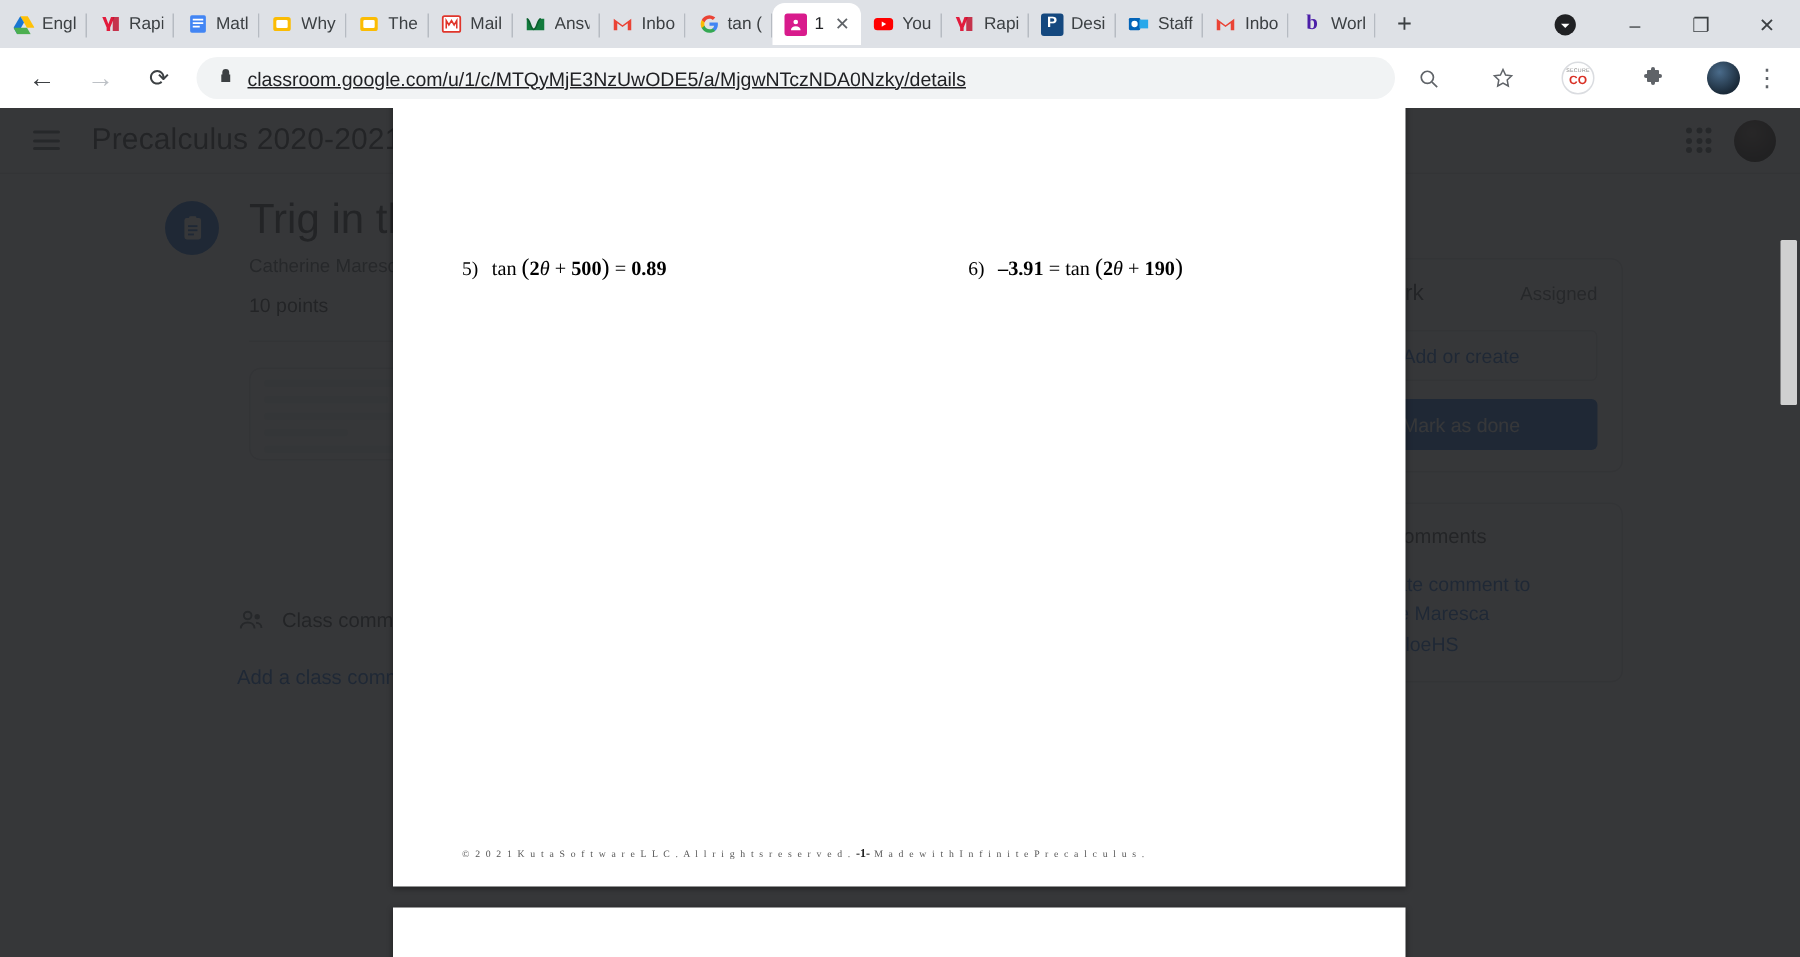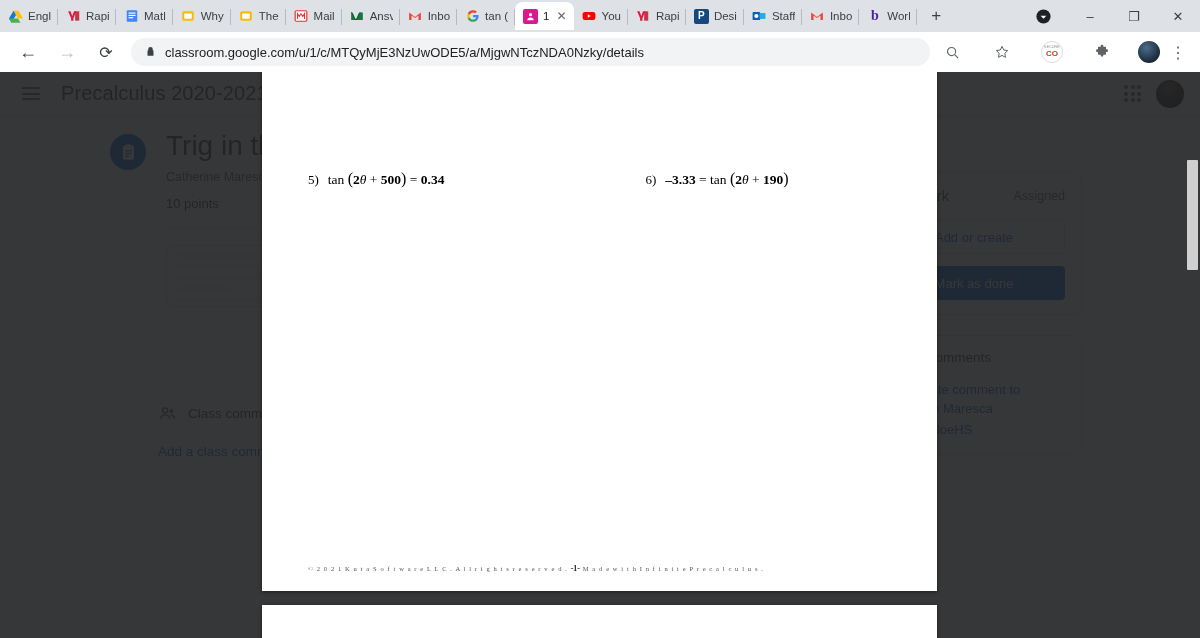--- a/index.html
+++ b/index.html
@@ -80,21 +80,21 @@
     display:flex; align-items:center; justify-content:center;
     font-size:16px; color:#5f6368;
   }
   .nav-btn.back { color:#3c4043; font-size:18px; margin-left:12px;}
   .nav-btn.fwd  { color:#bdc1c6; font-size:18px; }
   .nav-btn.reload { color:#3c4043; font-size:16px; }
   .omnibox {
     flex:1; height:28px; margin:0 8px 0 9px;
     background:#f1f3f4; border-radius:14px;
     display:flex; align-items:center; padding:0 14px;
-    font-size:13px; color:#202124;
+    font-size:13px; color:#202124;text-decoration:underline;
   }
   .omnibox .lock { font-size:11px; margin-right:9px; color:#3c4043;}
   .tool-icon {
     width:28px; height:28px; display:flex; align-items:center; justify-content:center;
     font-size:14px; color:#5f6368; margin-right:22px;
   }
   .ext-avatar {
     width:22px;height:22px;border-radius:50%;
     background: radial-gradient(circle at 38% 32%, #4a6b8a 0%, #1b2b3a 70%);
     margin-right:4px;
@@ -578,25 +578,25 @@
 
   <div class="dim"></div>
 
   <div class="viewer">
 
     <div class="doc-page p1">
 
       <div class="prob-row" style="top:104px;">
         <div class="prob">
           <span class="num">5)</span>
-          <span class="expr"><span class="mfunc">tan</span> <span class="paren">(</span><span class="mnum">2</span><span class="mvar">θ</span> + <span class="mnum">500</span><span class="paren">)</span> = <span class="mnum">0.34</span></span>
+          <span class="expr"><span class="mfunc">tan</span> <span class="paren">(</span><span class="mnum">2</span><span class="mvar">θ</span> + <span class="mnum">500</span><span class="paren">)</span> = <span class="mnum">0.89</span></span>
         </div>
         <div class="prob">
           <span class="num">6)</span>
-          <span class="expr"><span class="mnum">–3.33</span> = <span class="mfunc">tan</span> <span class="paren">(</span><span class="mnum">2</span><span class="mvar">θ</span> + <span class="mnum">190</span><span class="paren">)</span></span>
+          <span class="expr"><span class="mnum">–3.91</span> = <span class="mfunc">tan</span> <span class="paren">(</span><span class="mnum">2</span><span class="mvar">θ</span> + <span class="mnum">190</span><span class="paren">)</span></span>
         </div>
       </div>
 
       <div class="doc-footer">
         <span>© 2 0 2 1   K u t a   S o f t w a r e   L L C .    A l l   r i g h t s   r e s e r v e d .</span>
         <span class="pg">-1-</span>
         <span>M a d e   w i t h   I n f i n i t e   P r e c a l c u l u s .</span>
       </div>
     </div>
 

